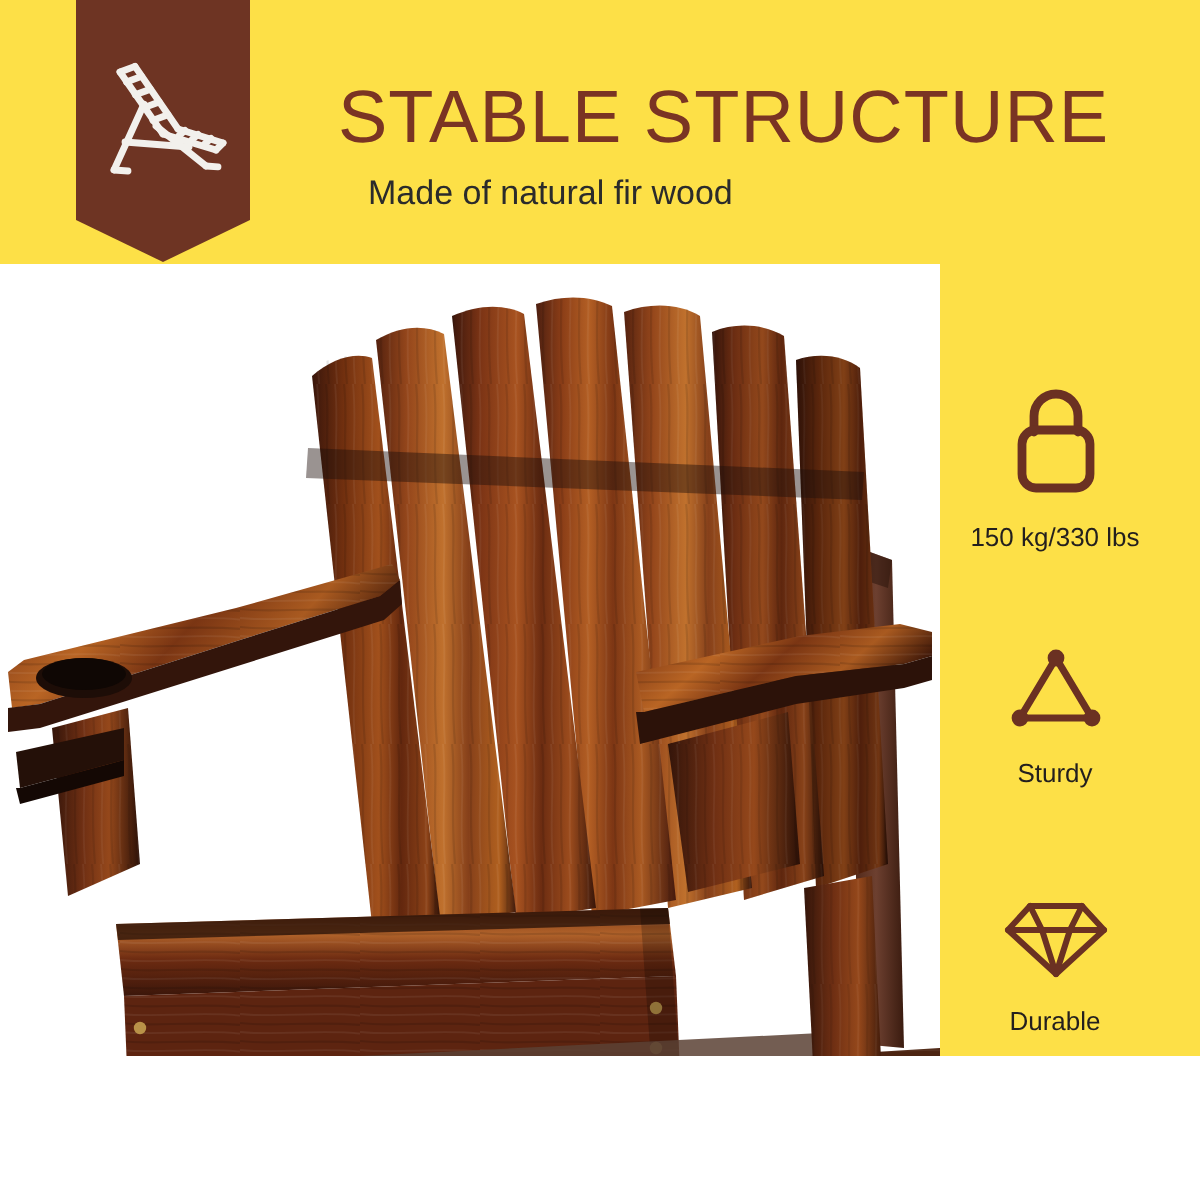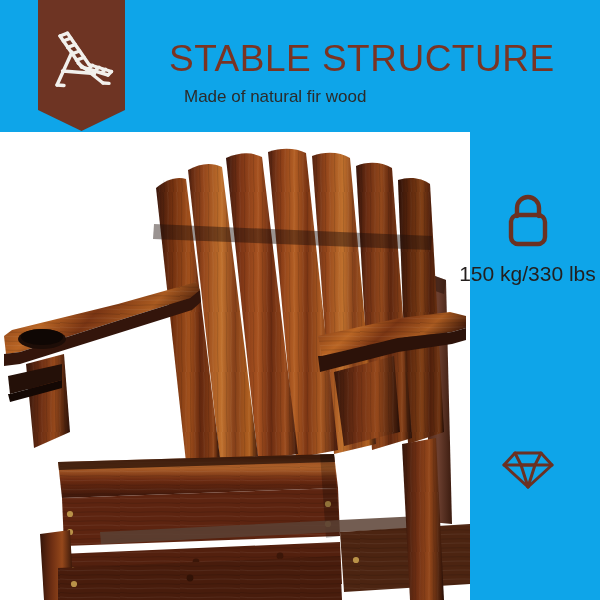--- a/index.html
+++ b/index.html
@@ -6,22 +6,22 @@
     margin: 0;
     padding: 0;
     background: #ffffff;
   }
   body {
     font-family: "Liberation Sans", sans-serif;
   }
   #infographic {
     position: relative;
     width: 600px;
-    height: 600px;
-    background: #0ea5e9;
+    height: 528px;
+    background: #fde047;
     overflow: hidden;
   }
 
   
   .ribbon {
     position: absolute;
     left: 38px;
     top: 0;
     width: 87px;
     height: 131px;
@@ -67,21 +67,21 @@
     width: 145px;
     text-align: center;
   }
   .feature-icon {
     display: block;
     margin: 0 auto;
   }
   .feature-label {
     display: block;
     margin-top: 12px;
-    font-size: 21px;
+    font-size: 13px;
     line-height: 1.1;
     white-space: nowrap;
     text-align: center;
   }
   #feature-0 { top: 192px; }
   #feature-1 { top: 320px; }
   #feature-2 { top: 444px; }
 
   
   .product-photo {
@@ -312,26 +312,36 @@
   </div>
 
   <div class="feature" id="feature-0">
     <svg class="feature-icon" width="52" height="58" viewBox="0 0 52 58">
       <path d="M15 24 V16 A11 11 0 0 1 37 16 V24" fill="none" stroke="#6b3122" stroke-width="4.4" stroke-linecap="round"></path>
       <rect x="9" y="23" width="34" height="29" rx="7" ry="7" fill="none" stroke="#6b3122" stroke-width="4.4"></rect>
     </svg>
     <span class="feature-label" style="color:#231f1e;">150 kg/330 lbs</span>
   </div>
 
+  <div class="feature" id="feature-1">
+    <svg class="feature-icon" width="52" height="48" viewBox="0 0 52 48">
+      <path d="M26 9 L44 39 L8 39 Z" fill="none" stroke="#6b3122" stroke-width="3.6" stroke-linejoin="round"></path>
+      <circle cx="26" cy="9" r="4.2" fill="#6b3122"></circle>
+      <circle cx="44" cy="39" r="4.2" fill="#6b3122"></circle>
+      <circle cx="8" cy="39" r="4.2" fill="#6b3122"></circle>
+    </svg>
+    <span class="feature-label" style="color:#231f1e;">Sturdy</span>
+  </div>
 
   <div class="feature" id="feature-2">
     <svg class="feature-icon" width="56" height="48" viewBox="0 0 56 48">
       <g fill="none" stroke="#6b3122" stroke-width="3" stroke-linejoin="round" stroke-linecap="round">
         <path d="M15 9 L41 9 L52 21 L28 43 L4 21 Z"></path>
         <path d="M4 21 L52 21"></path>
         <path d="M15 9 L21 21 L28 43"></path>
         <path d="M41 9 L35 21 L28 43"></path>
         <path d="M21 21 L35 21"></path>
       </g>
     </svg>
+    <span class="feature-label" style="color:#231f1e;">Durable</span>
   </div>
 
 </div>
 
 </body></html>

